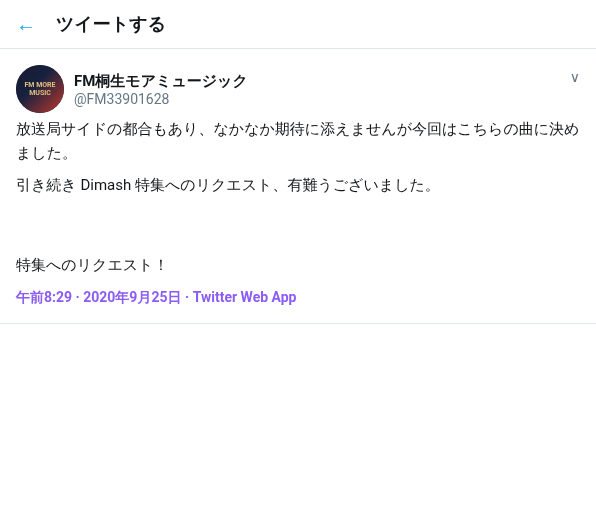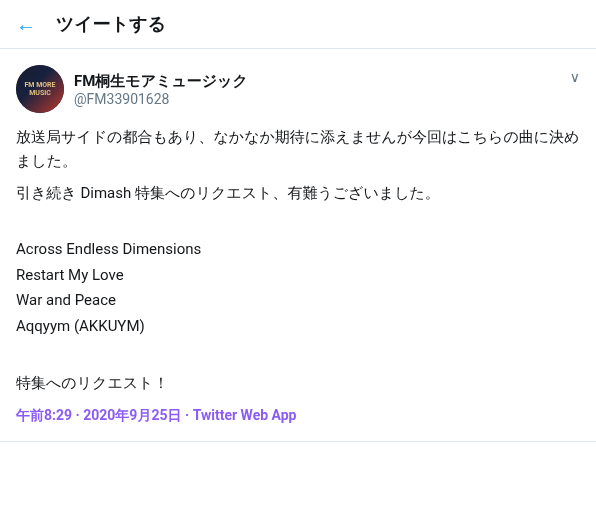--- a/index.html
+++ b/index.html
@@ -39,21 +39,21 @@
 
     .tweet-container {
       padding: 16px;
       border-bottom: 1px solid #e1e8ed;
     }
 
     .tweet-author-row {
       display: flex;
       align-items: flex-start;
       justify-content: space-between;
-      margin-bottom: 12px;
+      margin-bottom: 4px;
     }
 
     .author-info {
       display: flex;
       align-items: center;
     }
 
     .avatar {
       width: 48px;
       height: 48px;
@@ -154,26 +154,20 @@
         <span class="author-handle">@FM33901628</span>
       </div>
     </div>
     <span class="chevron-down">∨</span>
   </div>
 
   <div class="tweet-body">
     <p>放送局サイドの都合もあり、なかなか期待に添えませんが今回はこちらの曲に決めました。</p>
     <p>引き続き Dimash 特集へのリクエスト、有難うございました。</p>
     <br>
-    <div class="song-list">
-      <div>Across Endless Dimensions</div>
-      <div>Restart My Love</div>
-      <div>War and Peace</div>
-      <div>Aqqyym (AKKUYM)</div>
-    </div>
     <br>
     <p>特集へのリクエスト！</p>
   </div>
 
   <div class="tweet-meta">
     <span>午前8:29 · 2020年9月25日 · Twitter Web App</span>
   </div>
 </div>
 
 </body></html>

